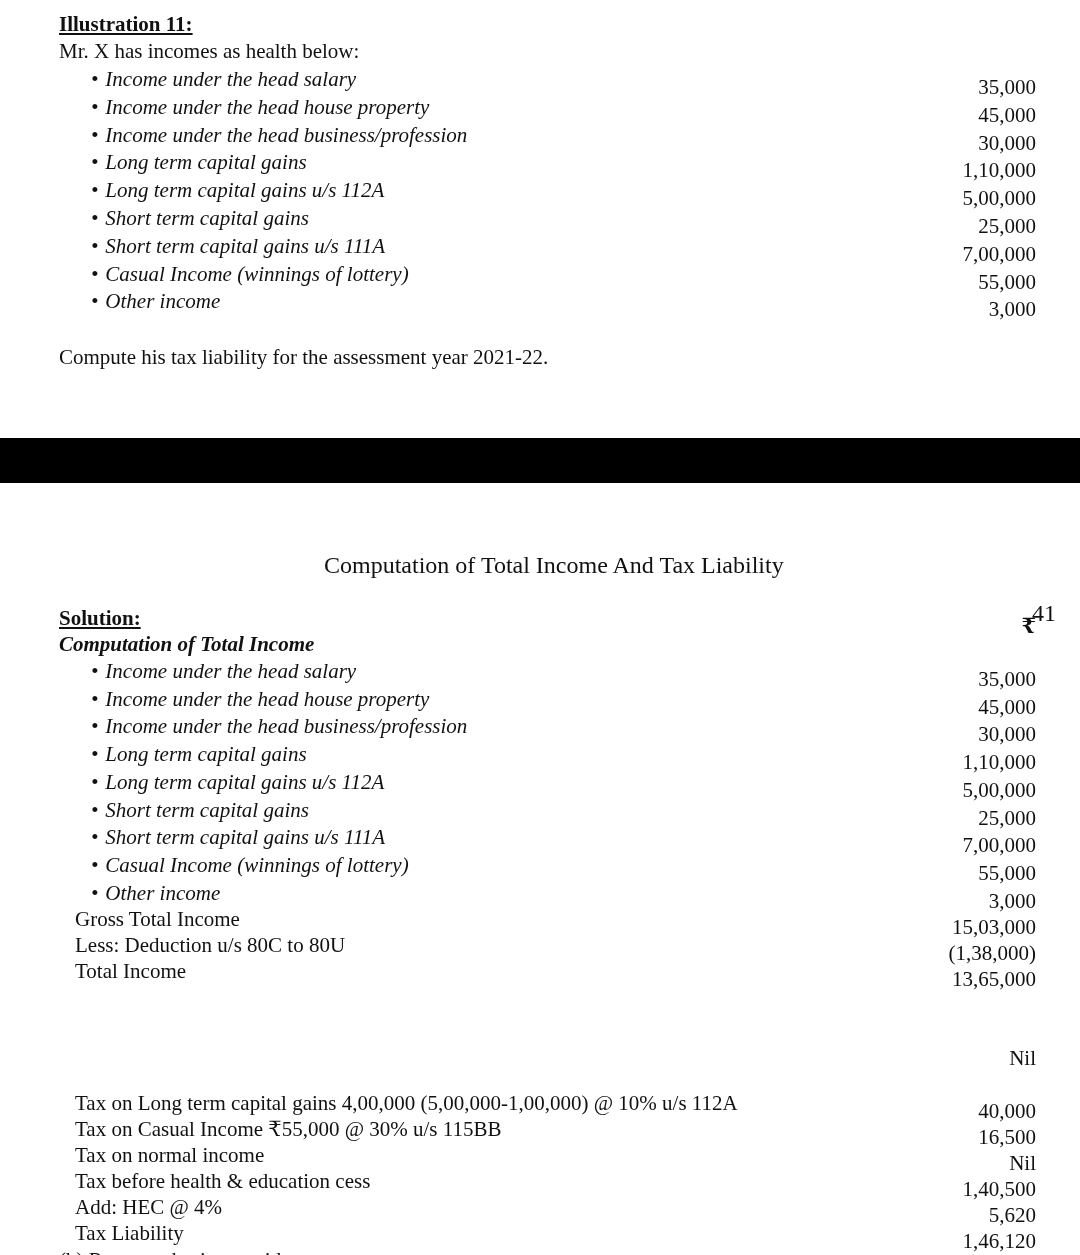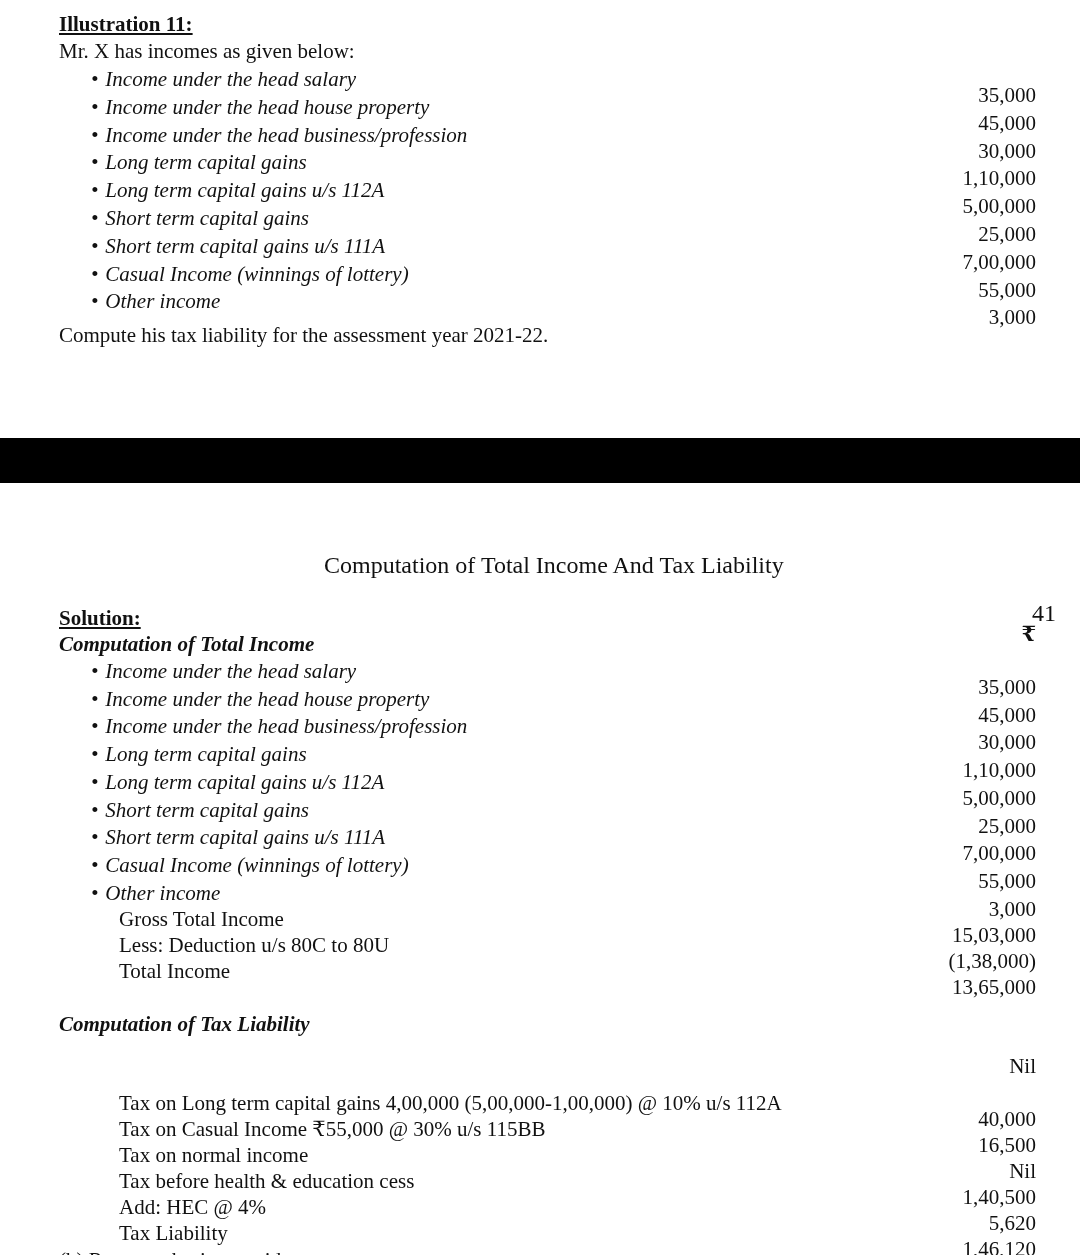--- a/index.html
+++ b/index.html
@@ -22,43 +22,43 @@
     .line {
       position: absolute;
       left: 59px;
       right: 32px;
       height: 28px;
       font-size: 21px;
       line-height: 28px;
       white-space: nowrap;
     }
     .line .label { position: absolute; left: 0; top: 0; }
-    .line .value { position: absolute; right: 0; top: 16px; text-align: center; }
+    .line .value { position: absolute; right: 0; top: 8px; text-align: center; }
     .bullet .label { left: 32px; font-style: italic; }
     .bullet .label::before { content: "\2022"; margin-right: 7px; }
-    .indent .label { left: 16px; margin-left: 44px; }
+    .indent .label { left: 16px; }
     .heading-u { font-weight: bold; text-decoration: underline; text-decoration-thickness: 2px; text-underline-offset: 2px; }
     .heading-i { font-weight: bold; font-style: italic; }
     .running-header {
       position: absolute; top: 68px; left: 0; width: 1080px; height: 28px;
       font-size: 24px; line-height: 28px;
     }
     .running-header .title { position: absolute; left: 324px; }
     .running-header .pageno { position: absolute; right: 24px; margin-top: 48px; }
     .cut-line { position: absolute; left: 59px; font-size: 21px; line-height: 28px; top: 763px; }
   </style>
 </head>
 <body>
 
 <div class="page page-top">
   <div class="line" style="top:10px;">
     <span class="label heading-u">Illustration 11:</span>
   </div>
   <div class="line" style="top:37px;">
-    <span class="label">Mr. X has incomes as given below:</span>
+    <span class="label">Mr. X has incomes as health below:</span>
   </div>
 
   <div class="line bullet" style="top:65px;">
     <span class="label">Income under the head salary</span>
     <span class="value">35,000</span>
   </div>
   <div class="line bullet" style="top:93px;">
     <span class="label">Income under the head house property</span>
     <span class="value">45,000</span>
   </div>
@@ -83,21 +83,21 @@
     <span class="value">7,00,000</span>
   </div>
   <div class="line bullet" style="top:260px;">
     <span class="label">Casual Income (winnings of lottery)</span>
     <span class="value">55,000</span>
   </div>
   <div class="line bullet" style="top:287px;">
     <span class="label">Other income</span>
     <span class="value">3,000</span>
   </div>
-  <div class="line" style="top:321px;">
+  <div class="line" style="top:343px;">
     <span class="label">Compute his tax liability for the assessment year 2021-22.</span>
   </div>
 </div>
 
 <div class="divider-bar"></div>
 
 <div class="page page-bottom">
   <div class="running-header">
     <span class="title">Computation of Total Income And Tax Liability</span>
     <span class="pageno">41</span>
@@ -153,23 +153,20 @@
   </div>
   <div class="line indent" style="top:448px;">
     <span class="label">Less: Deduction u/s 80C to 80U</span>
     <span class="value">(1,38,000)</span>
   </div>
   <div class="line indent" style="top:474px;">
     <span class="label">Total Income</span>
     <span class="value">13,65,000</span>
   </div>
 
-  <div class="line" style="top:527px;">
-    <span class="label heading-i">Computation of Tax Liability</span>
-  </div>
   <div class="line indent" style="top:553px;">
     <span class="value">Nil</span>
   </div>
   <div class="line indent" style="top:606px;">
     <span class="label">Tax on Long term capital gains 4,00,000 (5,00,000-1,00,000) @ 10% u/s 112A</span>
     <span class="value">40,000</span>
   </div>
   <div class="line indent" style="top:632px;">
     <span class="label">Tax on Casual Income ₹55,000 @ 30% u/s 115BB</span>
     <span class="value">16,500</span>

